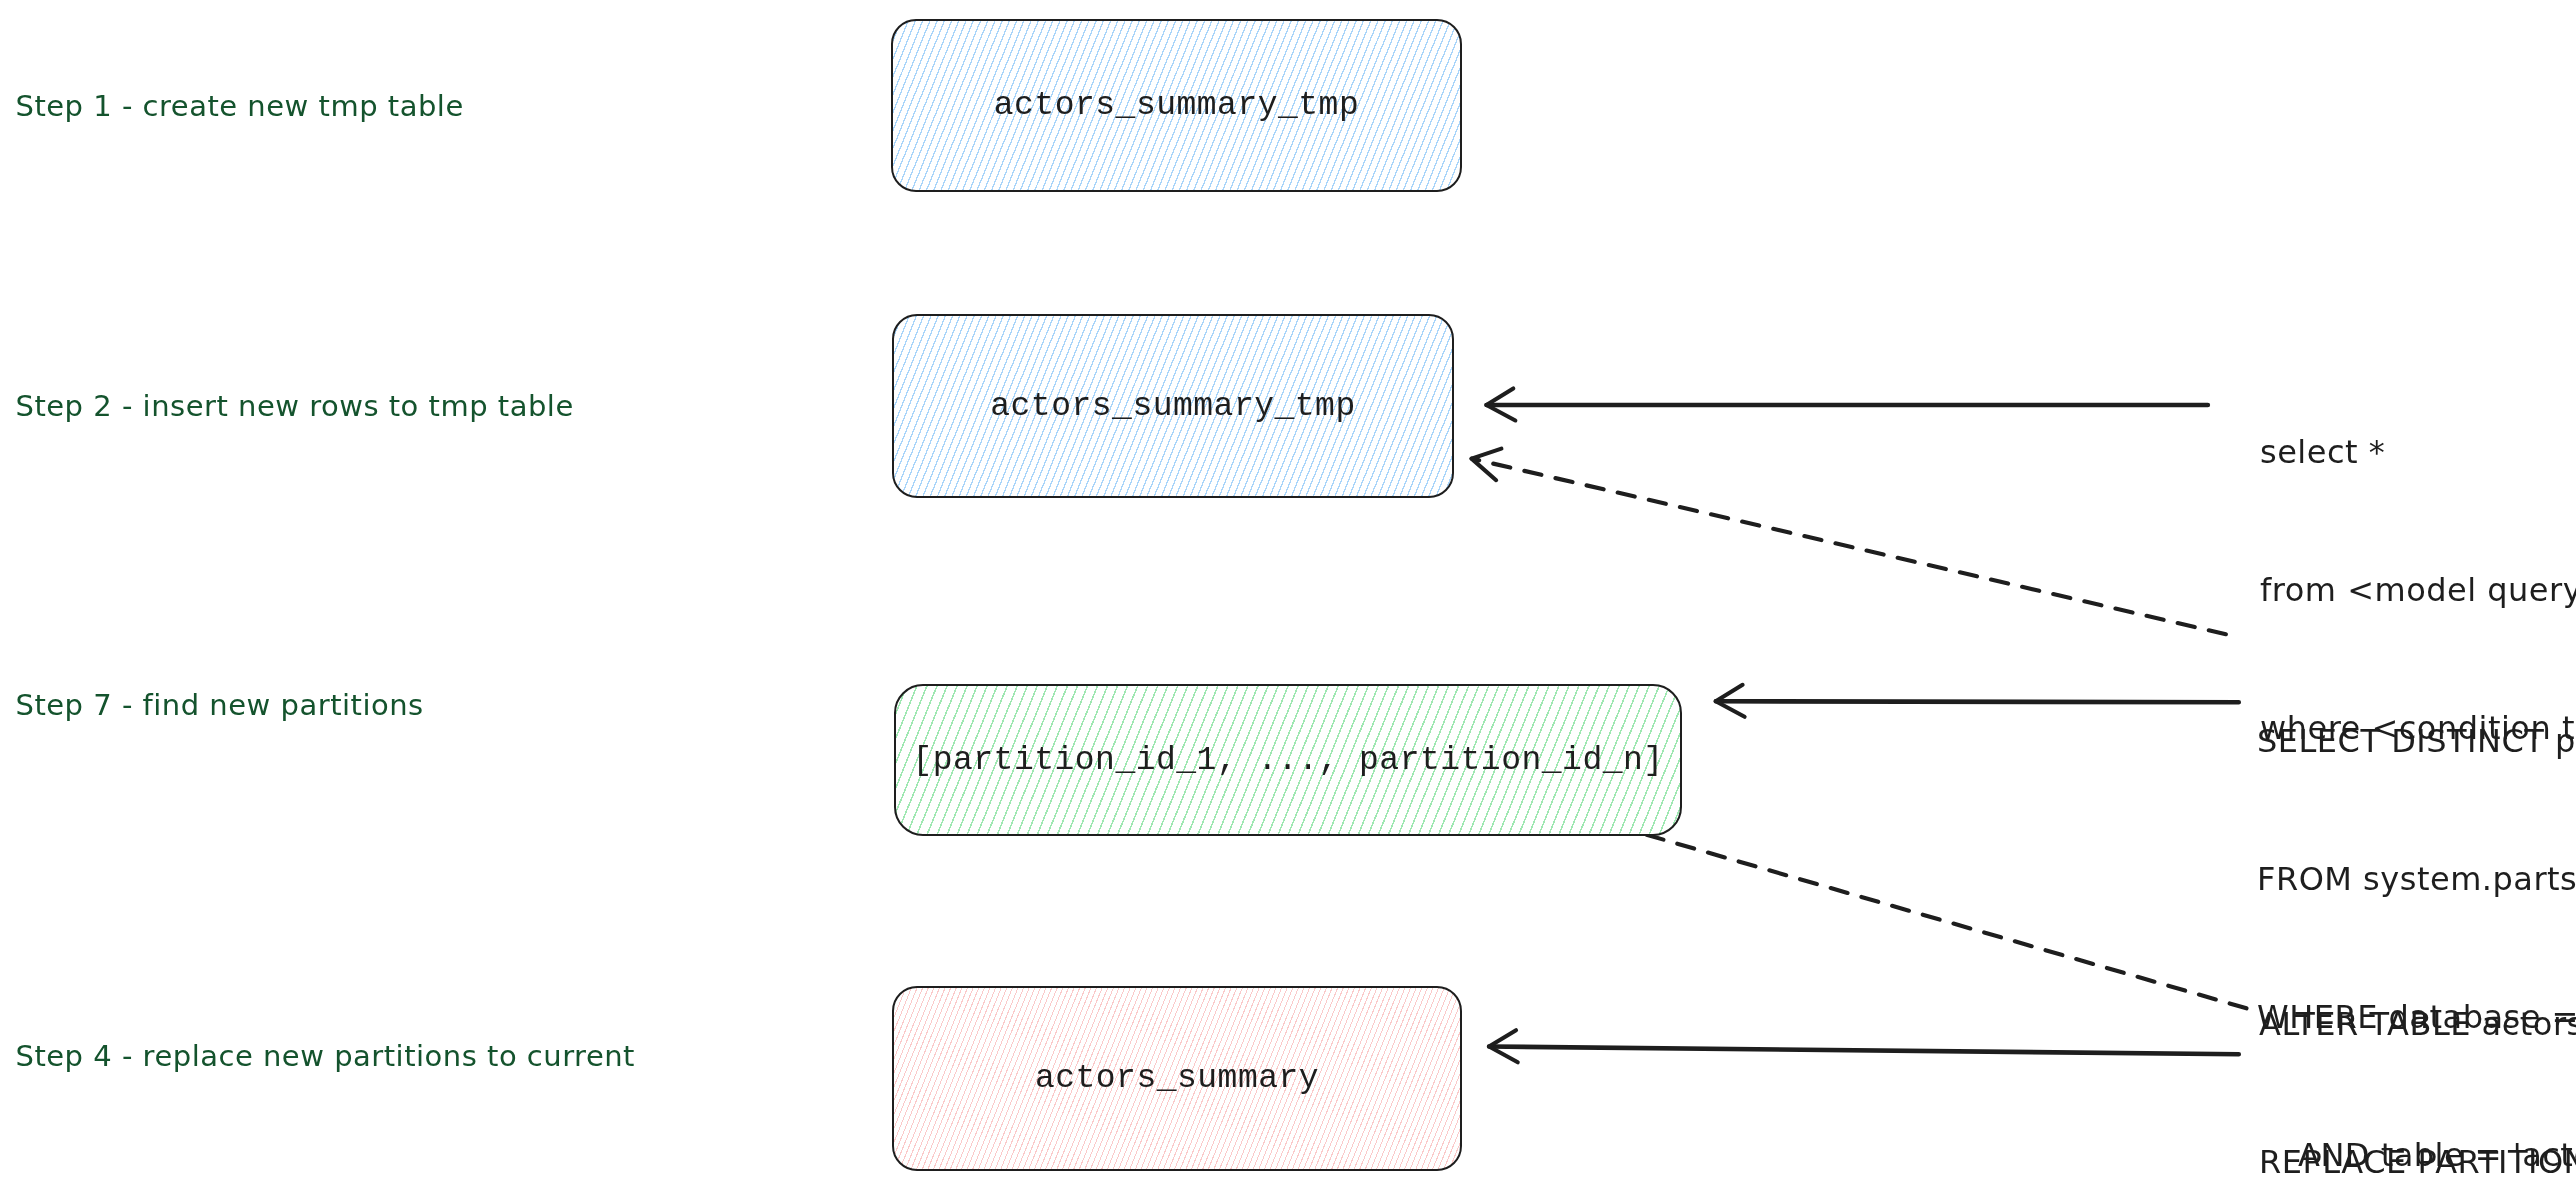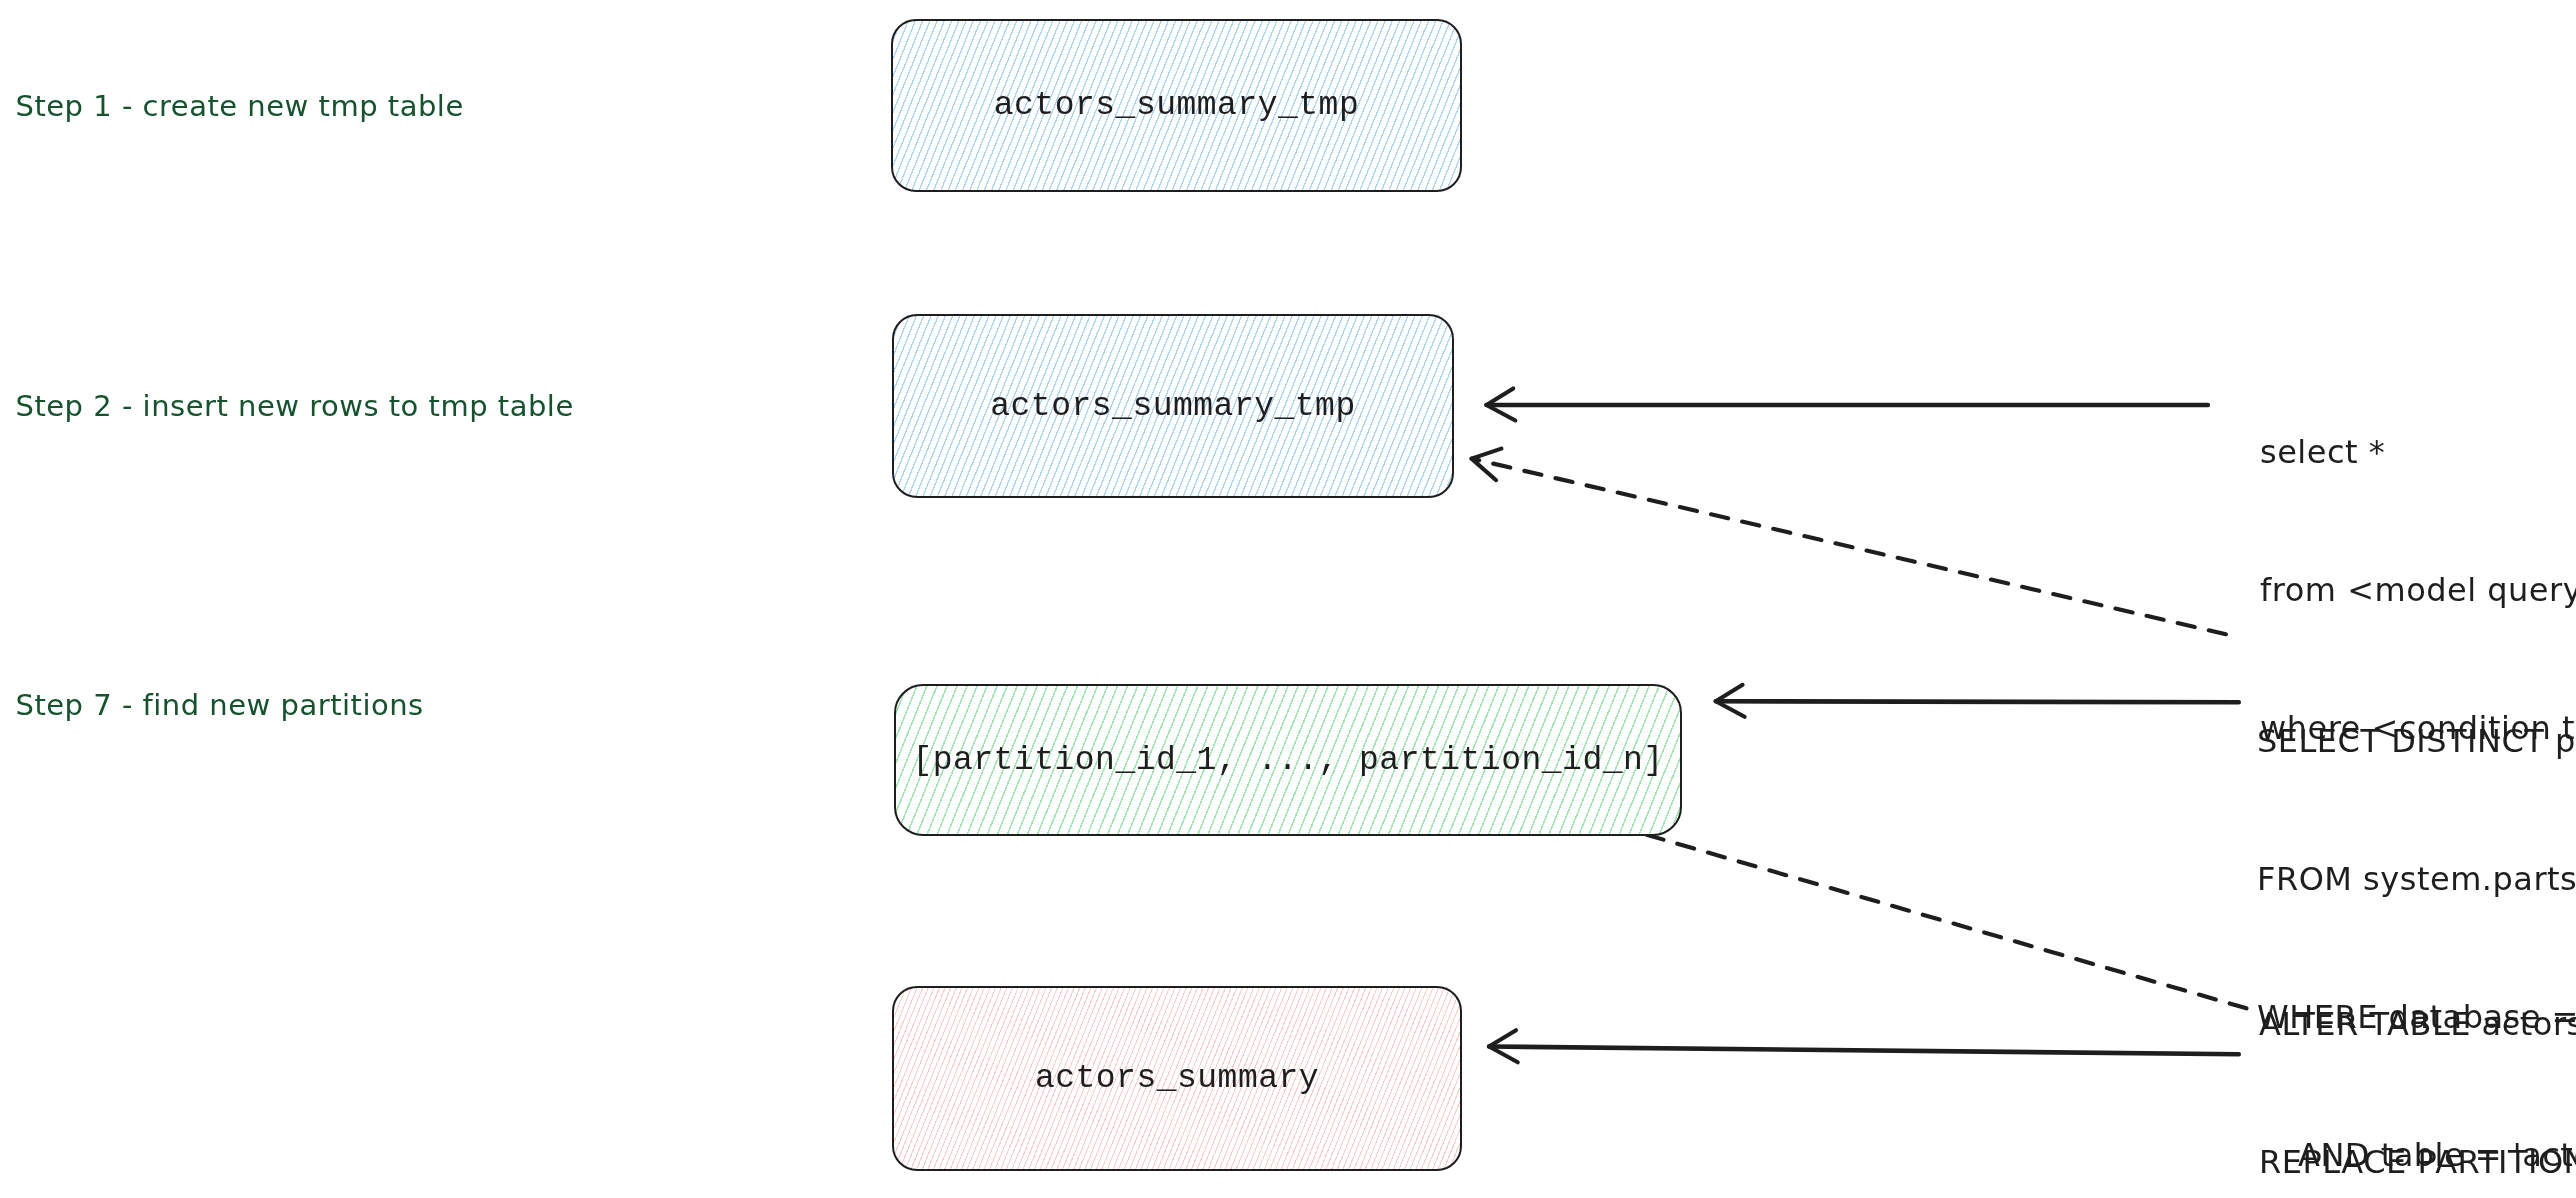--- a/index.html
+++ b/index.html
@@ -99,20 +99,21 @@
     <line x1="4345" y1="1363" x2="3330" y2="1361" stroke="#1e1e1e" stroke-width="9" stroke-linecap="round" marker-end="url(#chev)"></line>
 
     <line x1="4360" y1="1957" x2="2950" y2="1549" stroke="#1e1e1e" stroke-width="8" stroke-linecap="round" stroke-dasharray="34 28" marker-end="url(#chev)"></line>
 
     <line x1="4345" y1="2046" x2="2890" y2="2031" stroke="#1e1e1e" stroke-width="9" stroke-linecap="round" marker-end="url(#chev)"></line>
   </svg>
 
   <div class="step-label" style="top:83px">Step 1 - create new tmp table</div>
   <div class="step-label" style="top:383px">Step 2 - insert new rows to tmp table</div>
   <div class="step-label" style="top:682px">Step 7 - find new partitions</div>
+  <div class="step-label" style="top:1033px">Step 4 - replace new partitions to current</div>
 
   <div class="node-box hatch-blue" style="left:891px; top:18.5px; width:571px; height:173px;">
     <span class="node-label">actors_summary_tmp</span>
   </div>
 
   <div class="node-box hatch-blue" style="left:892px; top:314px; width:562px; height:184px;">
     <span class="node-label">actors_summary_tmp</span>
   </div>
 
   <div class="node-box hatch-green" style="left:894px; top:640px; width:788px; height:152px; border-radius:29px;margin-top:44px;">

